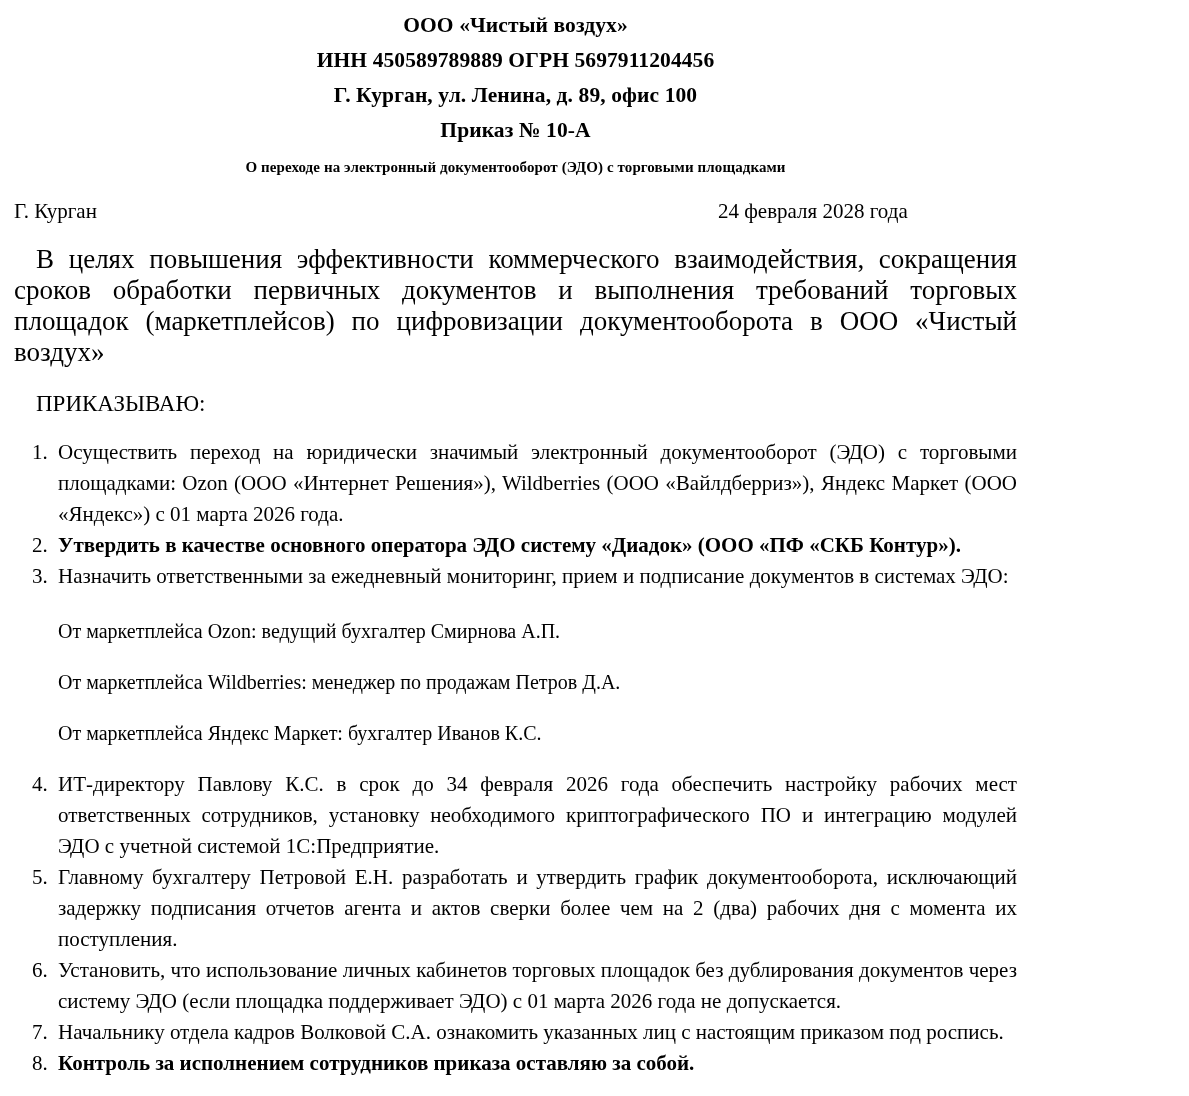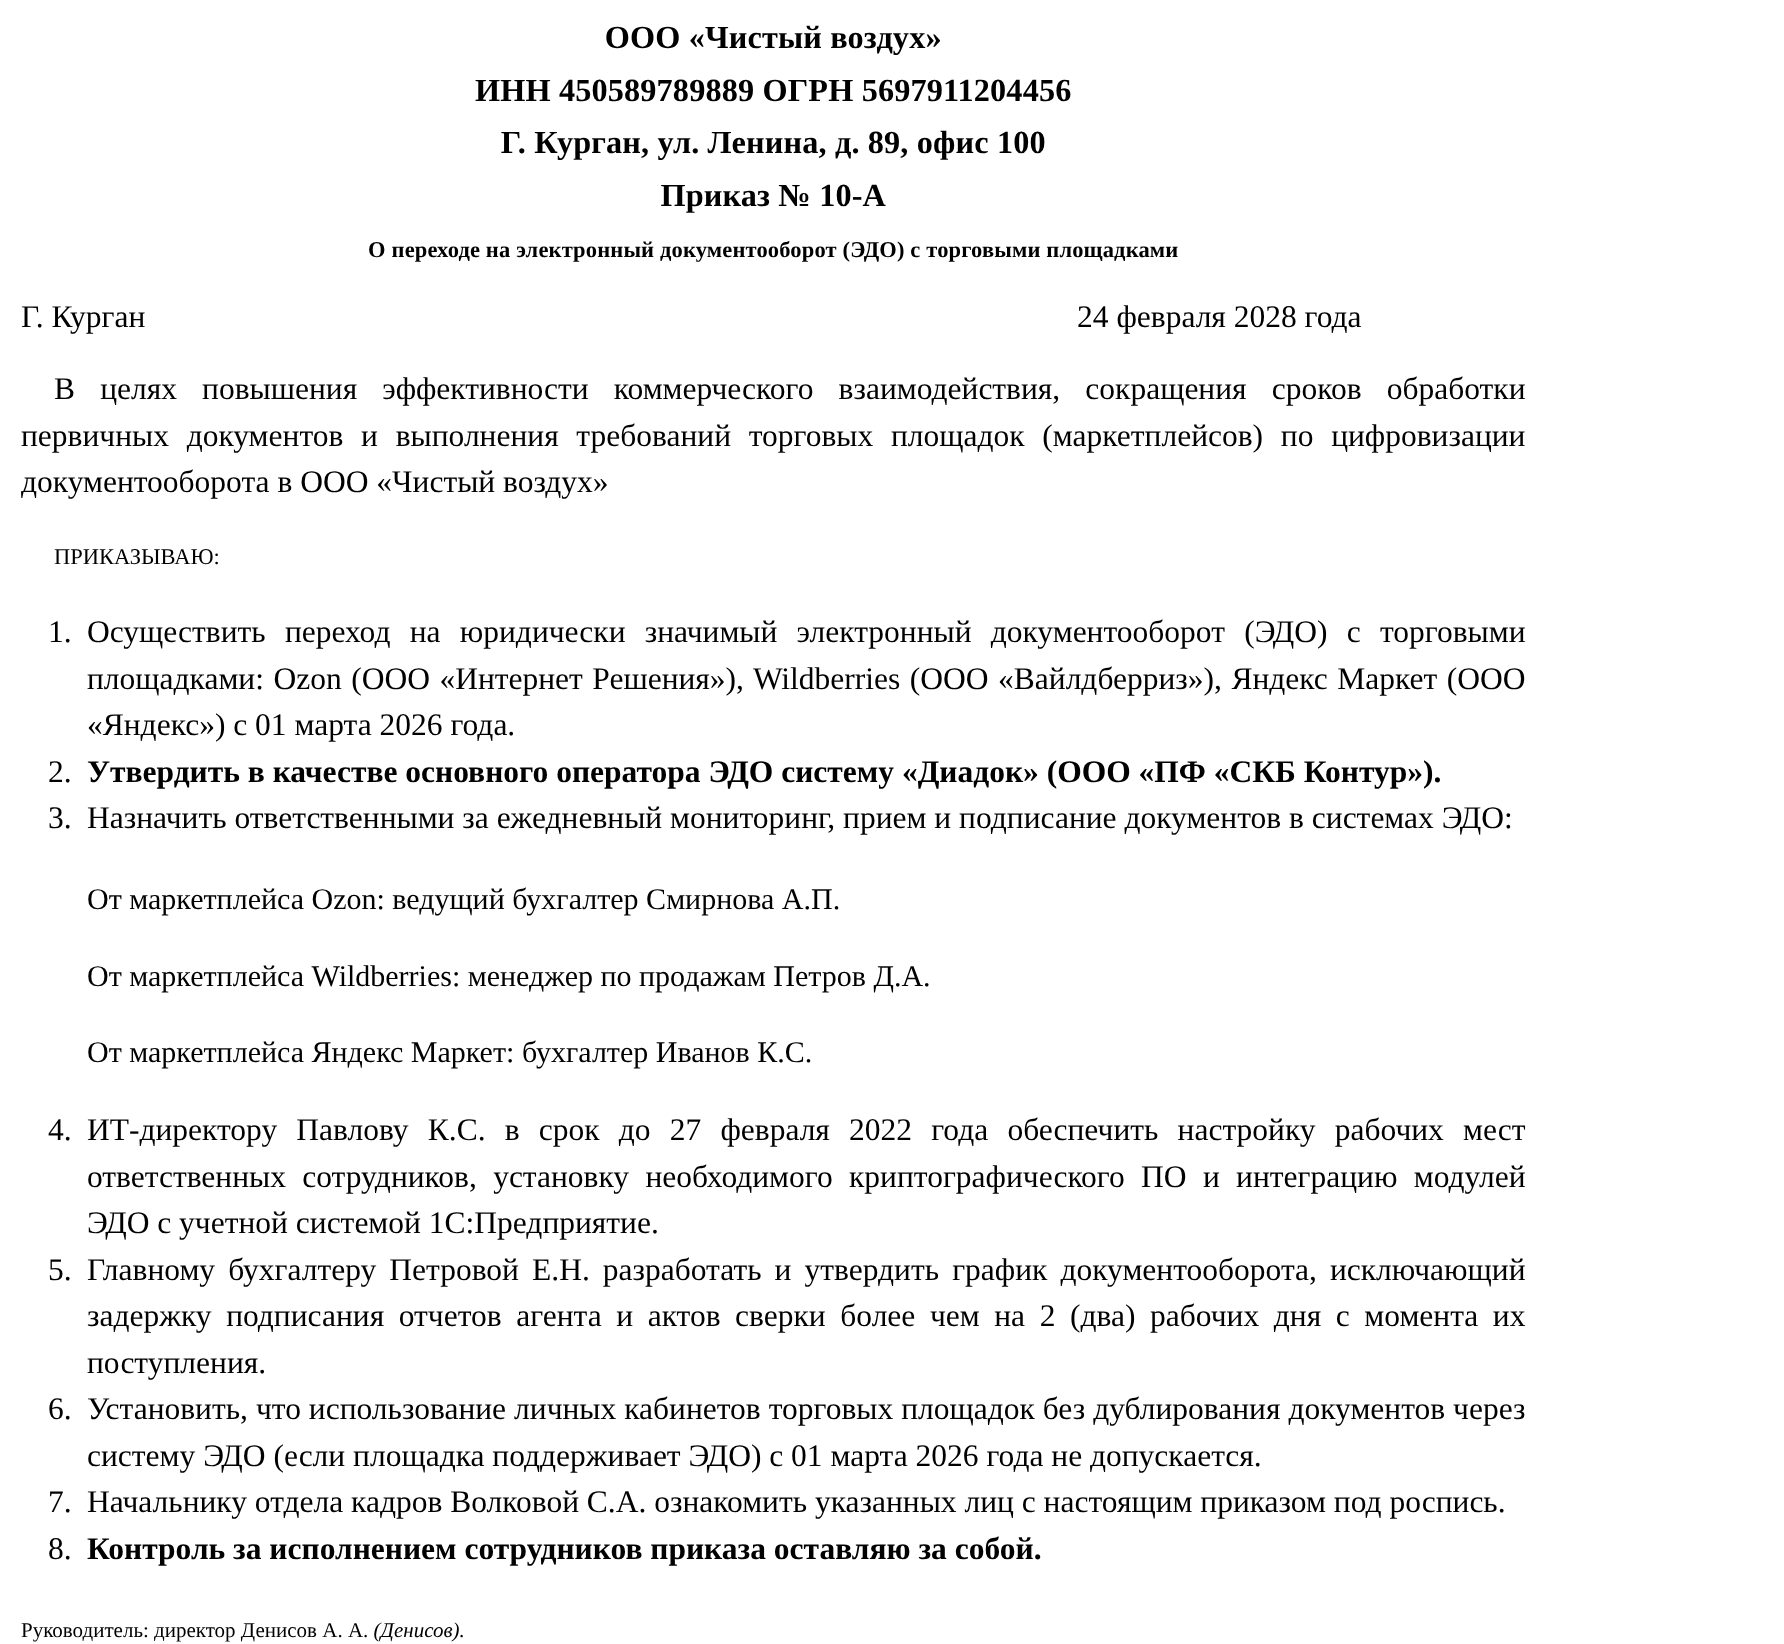--- a/index.html
+++ b/index.html
@@ -58,31 +58,31 @@
     top: 0;
   }
   .placedate .date {
     position: absolute;
     left: 704px;
     top: 0;
   }
 
   
   p.body-par {
-    font-size: 21px;
+    font-size: 27px;
     line-height: 31px;
     margin: 18px 0 0 0;
     text-align: justify;
     text-justify: inter-word;
     text-indent: 22px;
     hyphens: manual;
   }
 
   p.order-word {
-    font-size: 15px;
+    font-size: 23px;
     line-height: 31px;
     margin: 20px 0 0 0;
     text-indent: 22px;
   }
 
   
   ol.orders {
     margin: 18px 0 0 0;
     padding: 0 0 0 0;
     list-style: none;
@@ -178,21 +178,21 @@
       <li>
         <span class="li-text">Назначить ответственными за ежедневный мониторинг, прием и подписание документов в системах ЭДО:</span>
         <ul class="sublist">
           <li>От маркетплейса Ozon: ведущий бухгалтер Смирнова А.П.</li>
           <li>От маркетплейса Wildberries: менеджер по продажам Петров Д.А.</li>
           <li>От маркетплейса Яндекс Маркет: бухгалтер Иванов К.С.</li>
         </ul>
       </li>
 
       <li>
-        <span class="li-text">ИТ-директору Павлову К.С. в срок до 27 февраля 2022 года обеспечить настройку рабочих мест ответственных сотрудников, установку необходимого криптографического ПО и интеграцию модулей ЭДО с учетной системой 1С:Предприятие.</span>
+        <span class="li-text">ИТ-директору Павлову К.С. в срок до 34 февраля 2026 года обеспечить настройку рабочих мест ответственных сотрудников, установку необходимого криптографического ПО и интеграцию модулей ЭДО с учетной системой 1С:Предприятие.</span>
       </li>
 
       <li>
         <span class="li-text">Главному бухгалтеру Петровой Е.Н. разработать и утвердить график документооборота, исключающий задержку подписания отчетов агента и актов сверки более чем на 2 (два) рабочих дня с момента их поступления.</span>
       </li>
 
       <li>
         <span class="li-text">Установить, что использование личных кабинетов торговых площадок без дублирования документов через систему ЭДО (если площадка поддерживает ЭДО) с 01 марта 2026 года не допускается.</span>
       </li>
 

